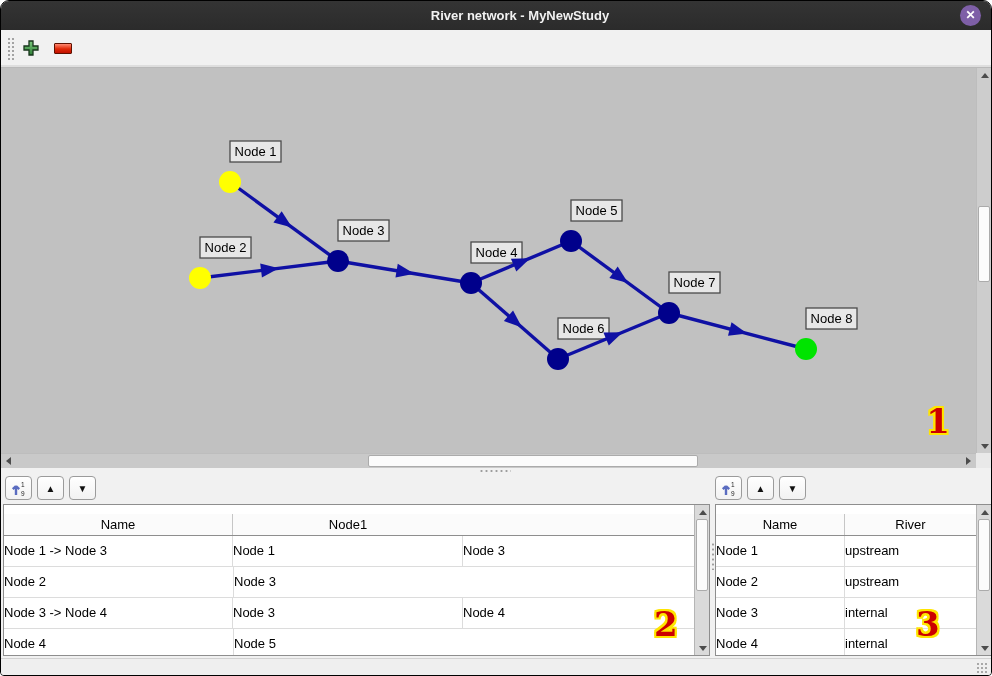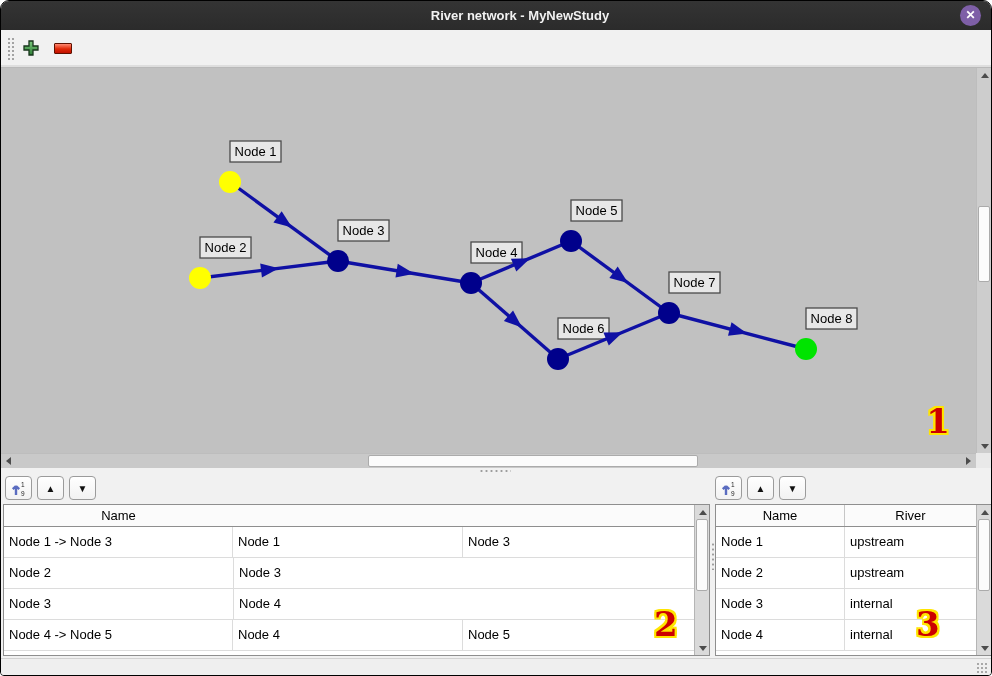--- a/index.html
+++ b/index.html
@@ -48,26 +48,26 @@
   .tables-area{position:relative;height:184px;background:#f1f1f1;}
   .tbl-btn{position:absolute;top:2px;width:27px;height:24px;background:linear-gradient(#ffffff,#f2f2f2);
            border:1px solid #9b9b9b;border-radius:4px;box-sizing:border-box;
            display:flex;align-items:center;justify-content:center;font-size:10px;color:#111;}
   .vsplit-dots{position:absolute;left:710px;top:68px;width:5px;height:28px;
      background-image:radial-gradient(circle,#9d9d9d 1px,transparent 1.2px);background-size:4px 5px;}
   .dtable{position:absolute;top:30px;height:152px;background:#fff;border:1px solid #8e8e8e;
           box-sizing:border-box;display:flex;}
   .dt-left{left:2px;width:707px;}
   .dt-right{left:714px;width:277px;}
-  .tcontent{flex:1;overflow:hidden;}
+  .tcontent{flex:1;overflow:hidden;margin-top:9px;}
   .thead{display:flex;height:21px;background:#fbfbfb;border-bottom:1px solid #8e8e8e;}
   .hcell{font-size:13px;text-align:center;line-height:21px;border-right:1px solid #c6c6c6;box-sizing:border-box;overflow:hidden;}
   .hcell:last-child{border-right:none;}
   .trow{display:flex;height:30px;border-bottom:1px solid #dcdcdc;background:#fff;}
-  .tcell{font-size:13px;line-height:29px;padding-left:5px;border-right:1px solid #dcdcdc;box-sizing:border-box;overflow:hidden;white-space:nowrap;}
+  .tcell{font-size:13px;line-height:29px;border-right:1px solid #dcdcdc;box-sizing:border-box;overflow:hidden;white-space:nowrap;}
   .tcell:last-child{border-right:none;}
   .dt-left .col0{width:229px;} .dt-left .col1{width:230px;} .dt-left .col2{flex:1;}
   .dt-right .col0{width:129px;} .dt-right .col1{flex:1;}
   .tbl-scroll{position:relative;width:15px;background:#dadada;border-left:1px solid #b5b5b5;box-sizing:border-box;}
   .ann-2{left:653px;top:133px;}
   .ann-3{left:915px;top:133px;}
   
   .statusbar{position:relative;height:18px;background:#efefef;border-top:1px solid #d2d2d2;box-sizing:border-box;}
   .grip{position:absolute;right:4px;bottom:3px;width:11px;height:11px;
      background-image:radial-gradient(circle,#a8a8a8 1px,transparent 1.2px);background-size:4px 4px;}
@@ -237,37 +237,38 @@
       <span>▲</span>
     </div>
     <div class="tbl-btn" style="left:778px;">
       <span>▼</span>
     </div>
 
     <div class="dtable dt-left" id="reach-table">
       <div class="tcontent">
         <div class="thead">
             <div class="hcell col0">Name</div>
+            <div class="hcell col1">Node1</div>
           </div>
         <div class="tbody">
             <div class="trow">
               <div class="tcell col0">Node 1 -&gt; Node 3</div>
               <div class="tcell col1">Node 1</div>
               <div class="tcell col2">Node 3</div>
             </div>
             <div class="trow">
               <div class="tcell col1">Node 2</div>
               <div class="tcell col2">Node 3</div>
             </div>
             <div class="trow">
+              <div class="tcell col0">Node 3 -&gt; Node 4</div>
               <div class="tcell col1">Node 3</div>
               <div class="tcell col2">Node 4</div>
             </div>
             <div class="trow">
-              <div class="tcell col0">Node 4 -&gt; Node 5</div>
               <div class="tcell col1">Node 4</div>
               <div class="tcell col2">Node 5</div>
             </div>
           </div>
       </div>
       <div class="tbl-scroll">
         <div class="sb-arrow" style="top:0;">
             <div class="t-up"></div>
           </div>
         <div class="sb-thumb" style="left:1px;right:1px;top:14px;height:72px;"></div>

